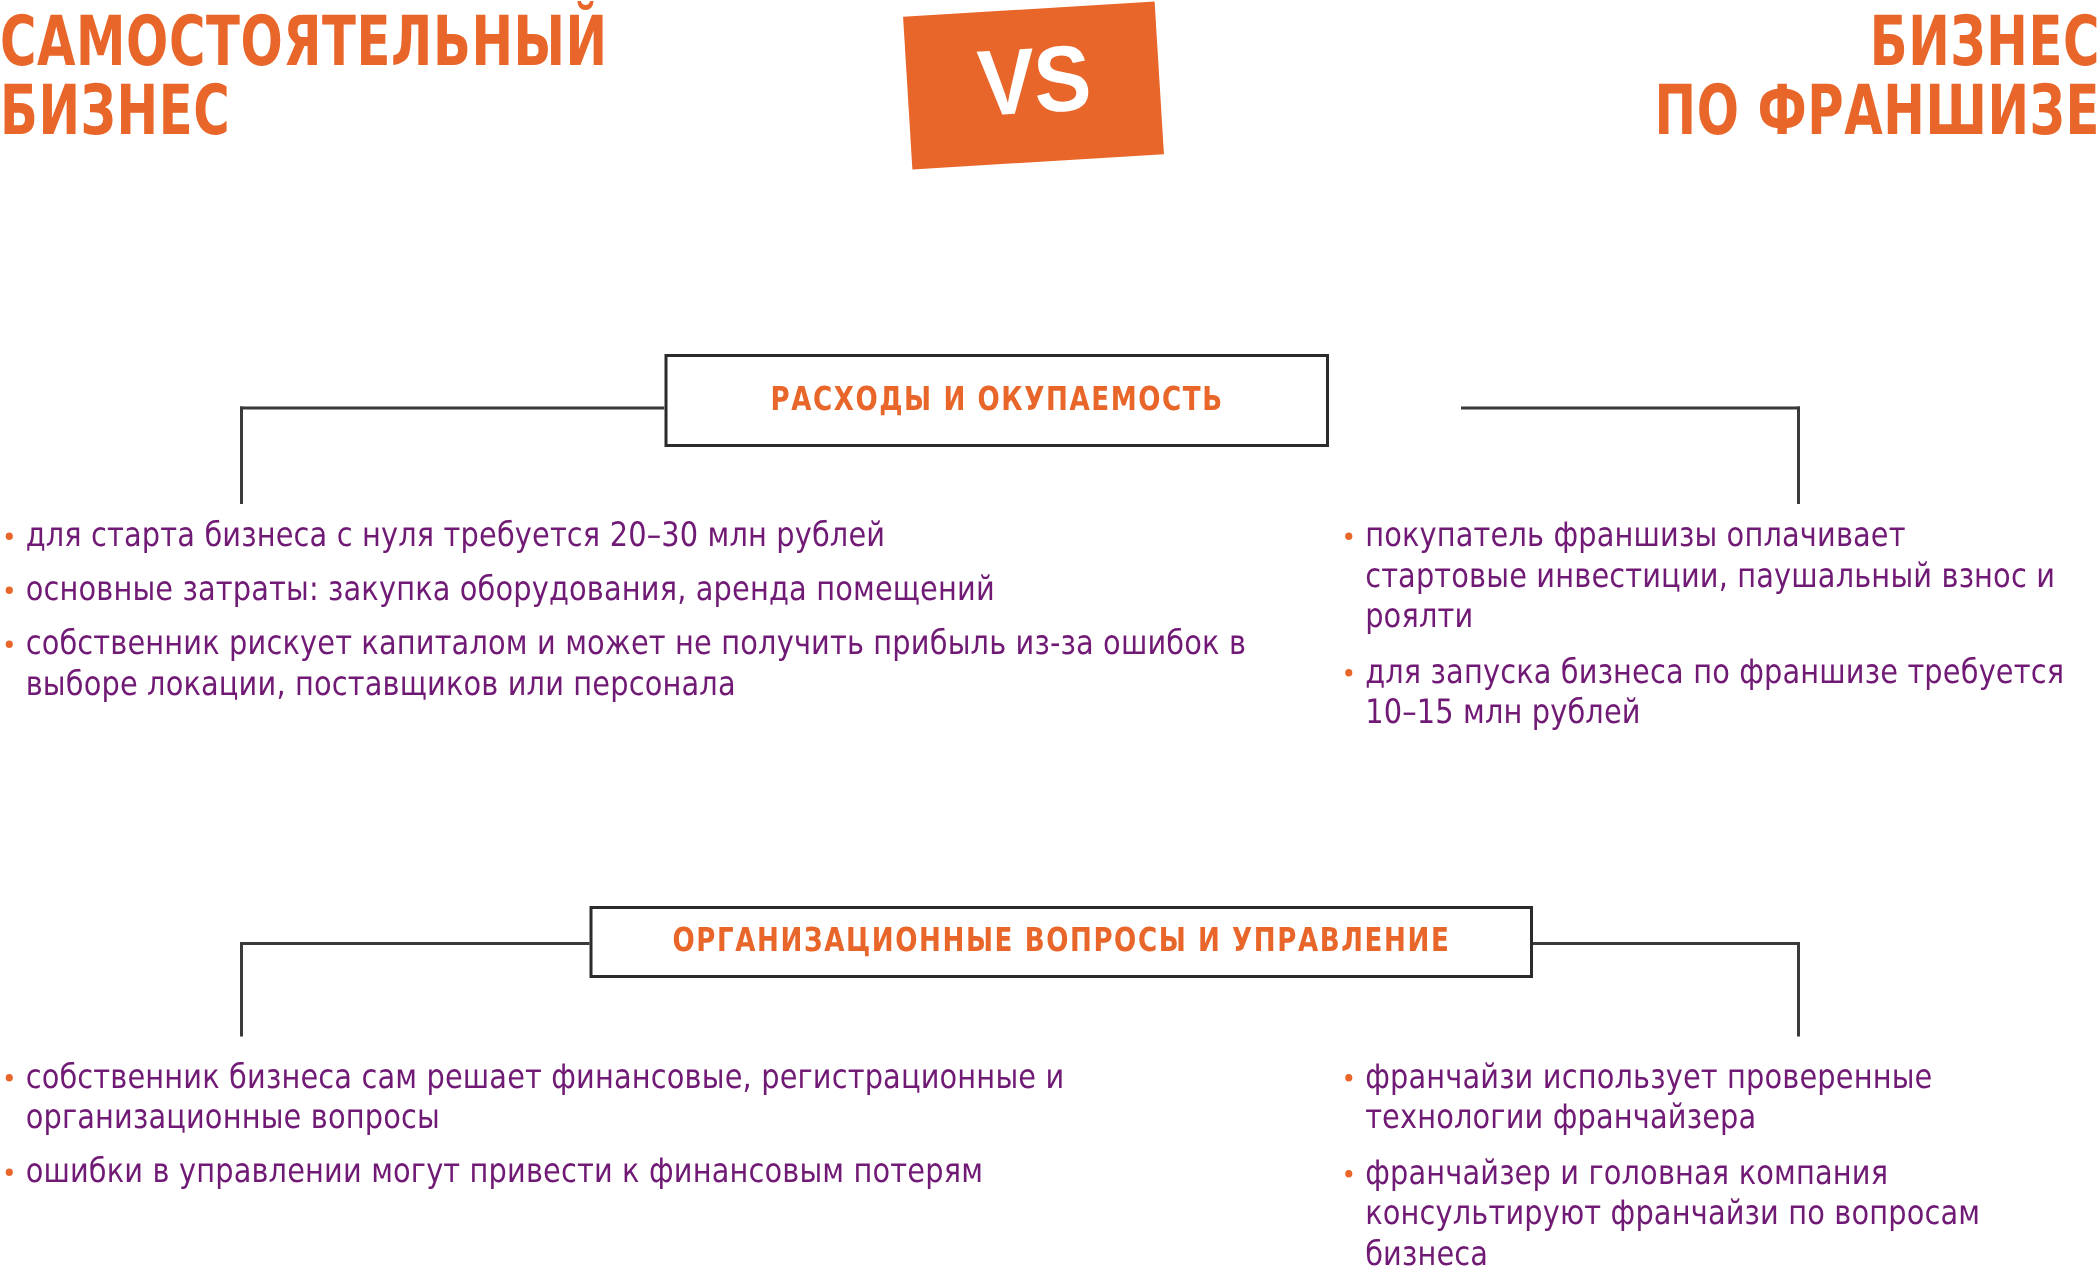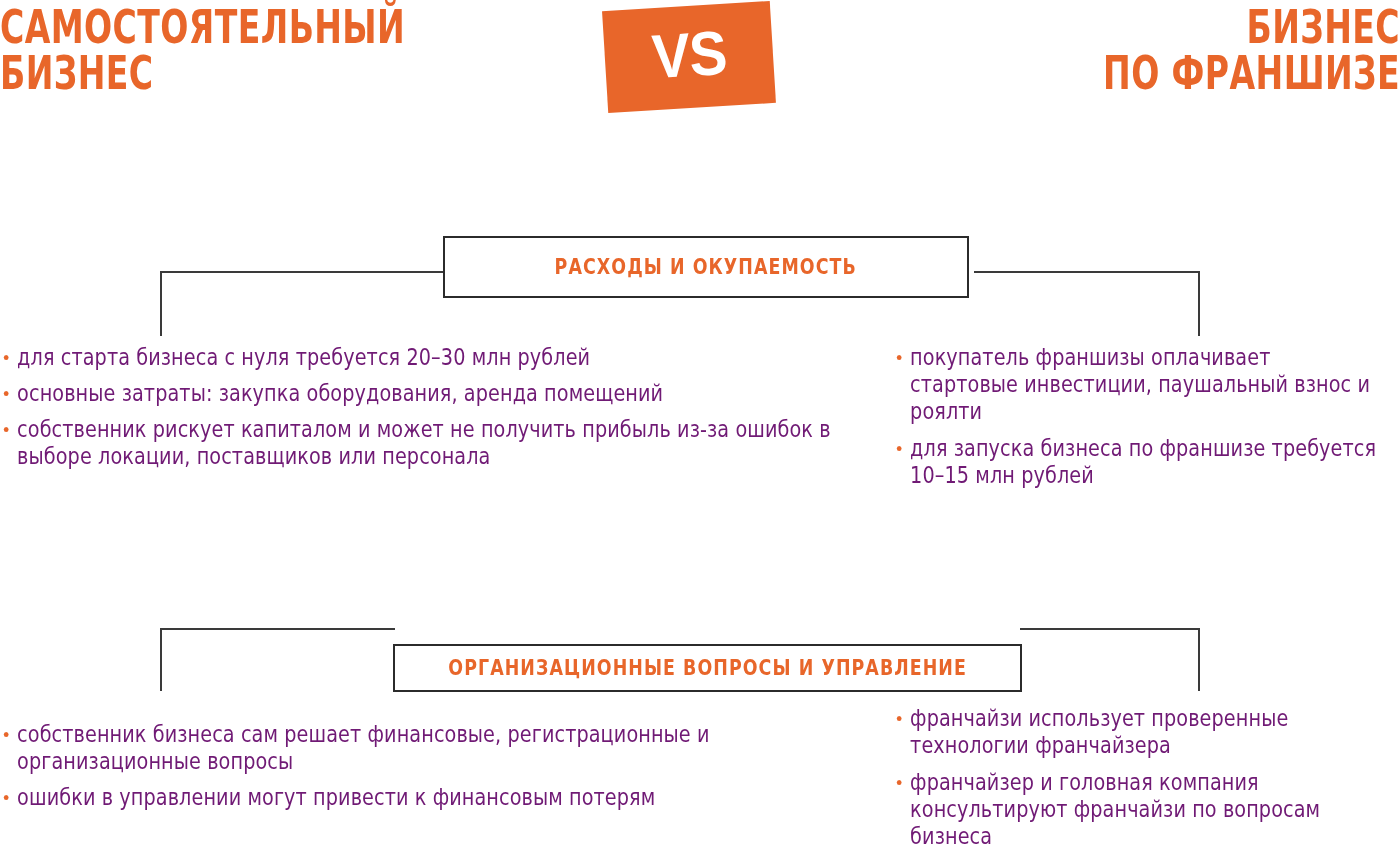--- a/index.html
+++ b/index.html
@@ -159,21 +159,21 @@
 по франшизе</h1>
 
   <div class="section">
 
     <div class="hline" style="left:160px; top:271px; width:283px;"></div>
     <div class="vline" style="left:160px; top:271px; height:65px;"></div>
 
     <div class="hline" style="left:974px; top:271px; width:226px;"></div>
     <div class="vline" style="left:1198px; top:271px; height:65px;"></div>
 
-    <div class="section-box" style="left:443px; top:236px; width:526px; height:62px;">
+    <div class="section-box" style="left:443px; top:236px; width:443px; height:62px;">
       <span class="section-title">Расходы и окупаемость</span>
     </div>
 
     <div class="col col-left" style="top:344px;">
       <div class="bullet-item">для старта бизнеса с нуля требуется 20–30 млн рублей</div>
       <div class="bullet-item">основные затраты: закупка оборудования, аренда помещений</div>
       <div class="bullet-item">собственник рискует капиталом и может не получить прибыль из-за ошибок в выборе локации, поставщиков или персонала</div>
     </div>
 
     <div class="col col-right" style="top:344px;">
@@ -183,25 +183,25 @@
   </div>
 
   <div class="section">
 
     <div class="hline" style="left:160px; top:628px; width:235px;"></div>
     <div class="vline" style="left:160px; top:628px; height:63px;"></div>
 
     <div class="hline" style="left:1020px; top:628px; width:180px;"></div>
     <div class="vline" style="left:1198px; top:628px; height:63px;"></div>
 
-    <div class="section-box" style="left:393px; top:604px; width:629px; height:48px;margin-top:40px;">
+    <div class="section-box" style="left:393px; top:604px; width:629px; height:48px;">
       <span class="section-title">Организационные вопросы и управление</span>
     </div>
 
-    <div class="col col-left" style="top:721px;">
+    <div class="col col-left" style="top:705px;">
       <div class="bullet-item">собственник бизнеса сам решает финансовые, регистрационные и организационные вопросы</div>
       <div class="bullet-item">ошибки в управлении могут привести к финансовым потерям</div>
     </div>
 
     <div class="col col-right" style="top:705px;">
       <div class="bullet-item">франчайзи использует проверенные технологии франчайзера</div>
       <div class="bullet-item">франчайзер и головная компания консультируют франчайзи по вопросам бизнеса</div>
     </div>
   </div>
 

